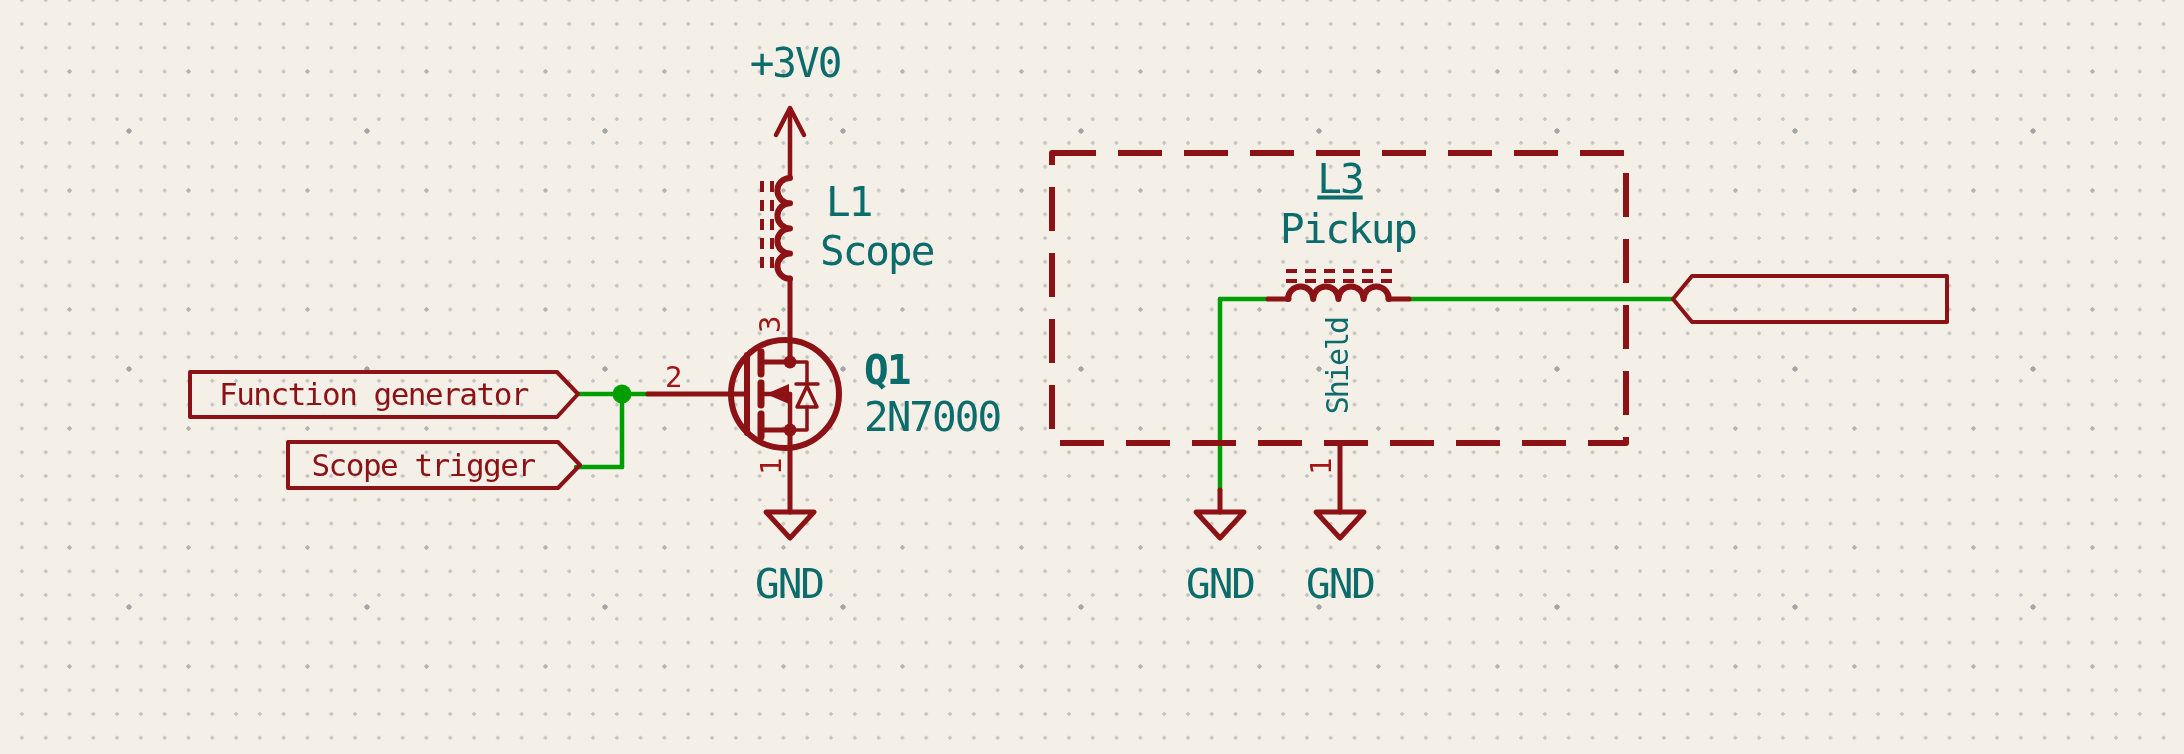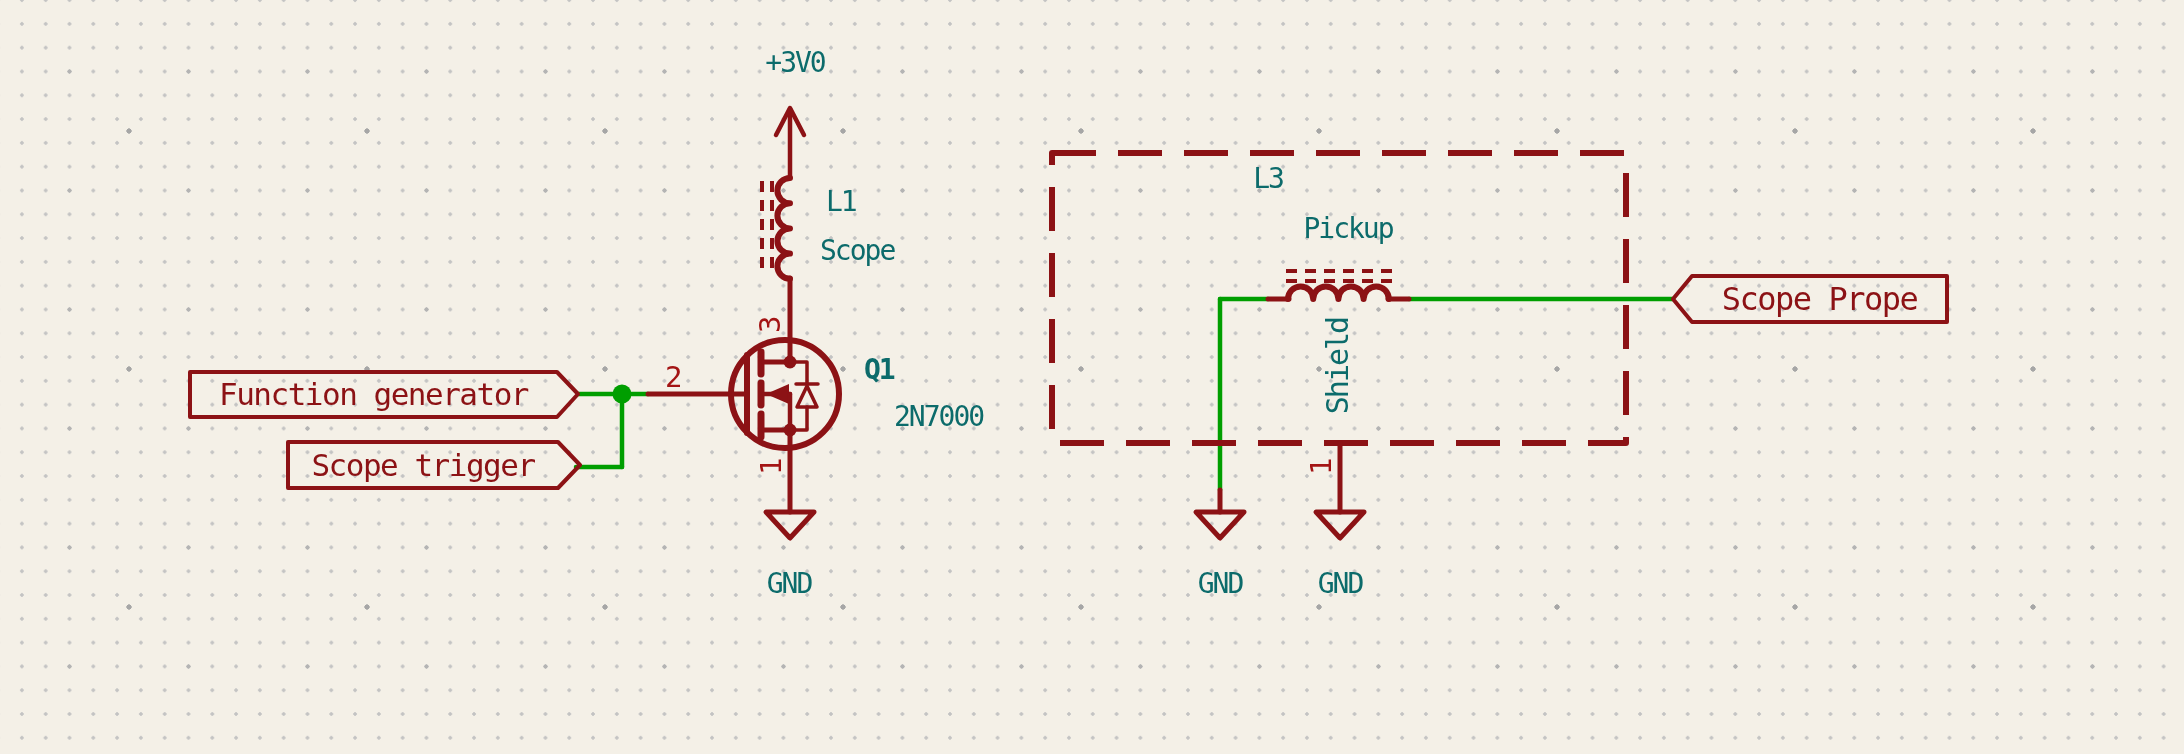--- a/index.html
+++ b/index.html
@@ -14,21 +14,21 @@
       radial-gradient(circle, #c3c3c3 1.5px, rgba(0,0,0,0) 1.9px);
     background-size: 238px 238px, 119px 119px, 23.8px 23.8px;
     background-position: 10px 12px, 10px 12px, 10px 12px;
     font-family:"DejaVu Sans Mono","Liberation Mono",monospace;
   }
   #gfx{position:absolute;left:0;top:0;}
   .txt{position:absolute;white-space:pre;line-height:1;}
   .center{transform:translate(-50%,-50%);}
   .vcenter{transform:translate(0,-50%);}
   .rot{transform:translate(-50%,-50%) rotate(-90deg);}
-  .field{color:#0C6B6B;font-size:28px;letter-spacing:-2px;}
+  .field{color:#0C6B6B;font-size:41px;letter-spacing:-2px;}
   .pinnum{color:#A31414;font-size:29px;letter-spacing:-1.5px;}
   .glabel{color:#8C1215;font-size:31px;letter-spacing:-1.5px;
           display:flex;align-items:center;justify-content:center;}
   .shieldtxt{font-size:30px;}
 </style>
 </head>
 <body>
 
 <div id="stage">
 
@@ -102,32 +102,31 @@
       <polygon points="1947,276 1692,276 1673,299 1692,322 1947,322"></polygon>
     </g>
   </svg>
 
   <div class="txt field center" style="left:795px;top:63px;">+3V0</div>
 
   <div class="txt field vcenter" style="left:818px;top:202px;margin-left:8px;">L1</div>
   <div class="txt field vcenter" style="left:820px;top:251px;">Scope</div>
 
   <div class="txt field vcenter" style="left:864px;top:370px;font-weight:bold;">Q1</div>
-  <div class="txt field vcenter" style="left:864px;top:417px;margin-left:30px;">2N7000</div>
+  <div class="txt field vcenter" style="left:864px;top:417px;">2N7000</div>
 
   <div class="txt pinnum center" style="left:673px;top:377px;">2</div>
   <div class="txt pinnum rot" style="left:770px;top:325px;">3</div>
   <div class="txt pinnum rot" style="left:771px;top:467px;">1</div>
 
-  <div class="txt field center" style="left:1268px;top:179px;">L3</div>
+  <div class="txt field center" style="left:1340px;top:179px;text-decoration:underline;">L3</div>
   <div class="txt field center" style="left:1348px;top:229px;">Pickup</div>
   <div class="txt field shieldtxt rot" style="left:1338px;top:366px;">Shield</div>
   <div class="txt pinnum rot" style="left:1321px;top:467px;">1</div>
 
   <div class="txt field center" style="left:789px;top:584px;">GND</div>
   <div class="txt field center" style="left:1220px;top:584px;">GND</div>
   <div class="txt field center" style="left:1340px;top:584px;">GND</div>
 
   <div class="txt glabel" style="left:190px;top:372px;width:367px;height:45px;">Function generator</div>
   <div class="txt glabel" style="left:288px;top:442px;width:270px;height:46px;">Scope trigger</div>
-  <div class="txt glabel" style="left:1692px;top:276px;width:255px;height:46px;font-size:32px;">Scope Prope</div>
 
 </div>
 
 </body></html>

